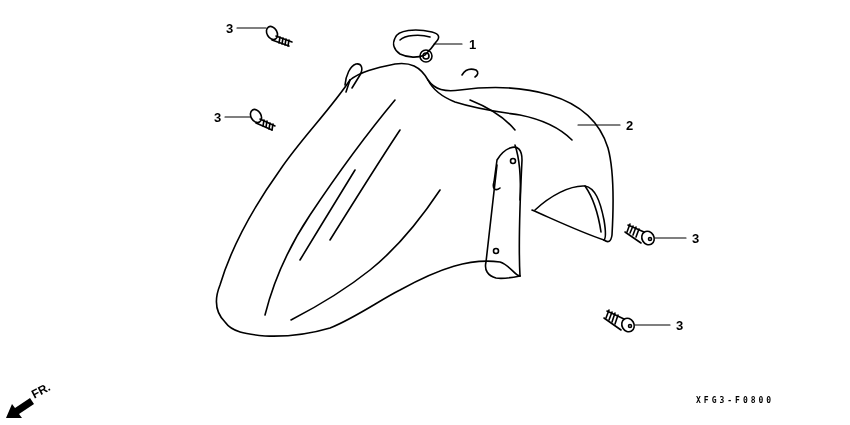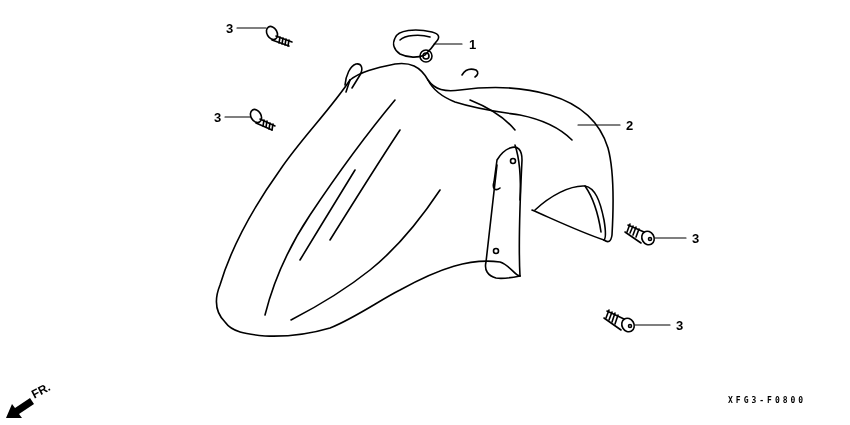--- a/index.html
+++ b/index.html
@@ -36,21 +36,21 @@
       font-family: "Liberation Sans", sans-serif;
       font-weight: bold;
       font-size: 12px;
       color: #000;
       transform: rotate(-28deg);
       transform-origin: left top;
       letter-spacing: 0px;
     }
     .drawing-code {
       position: absolute;
-      left: 728px;
+      left: 696px;
       top: 396px;
       font-family: "DejaVu Sans Mono", monospace;
       font-size: 8px;
       font-weight: bold;
       letter-spacing: 3px;
       color: #000;
     }
   </style>
 </head>
 <body>

